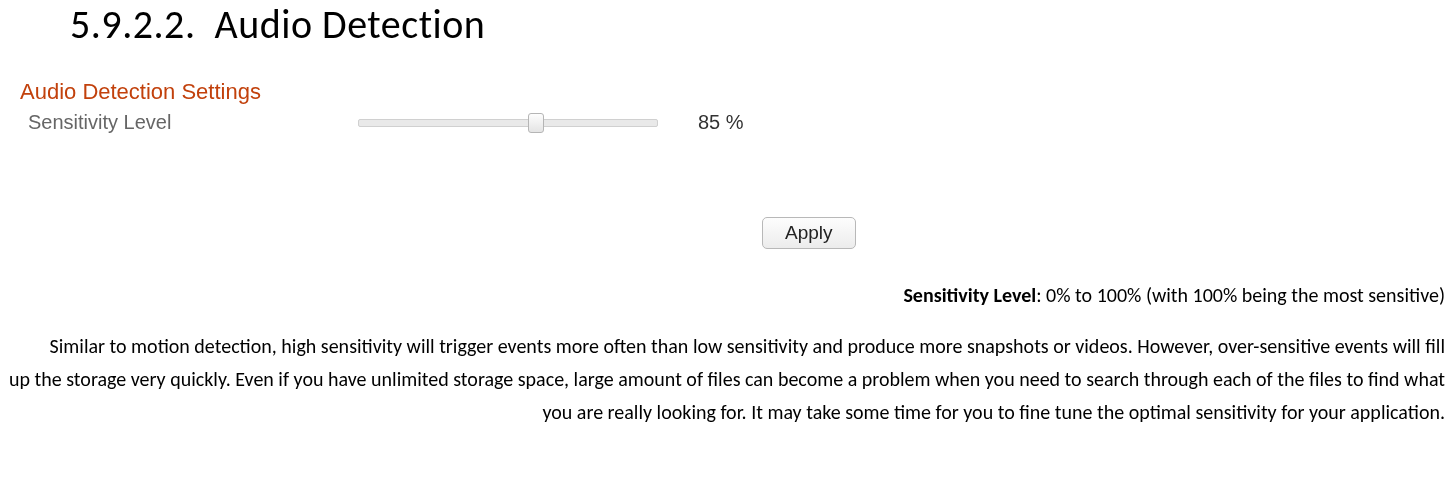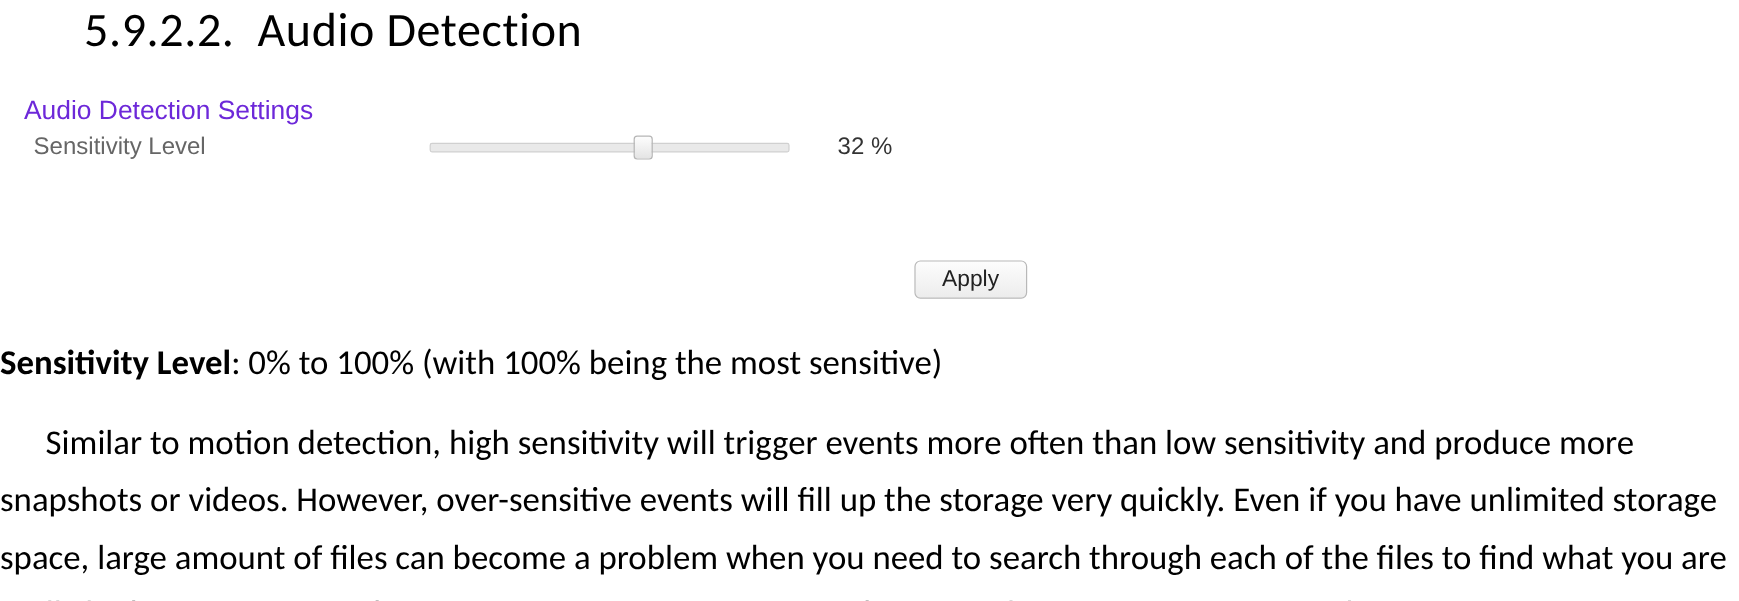--- a/index.html
+++ b/index.html
@@ -21,21 +21,21 @@
     letter-spacing: 0.5px;
   }
   .settings-panel {
     margin-left: 20px;
     margin-bottom: 30px;
     width: 980px;
   }
   .panel-title {
     font-family: Arial, sans-serif;
     font-size: 22px;
-    color: #6d28d9;
+    color: #c2410c;
     margin-bottom: 6px;
   }
   .row {
     display: flex;
     align-items: center;
   }
   .field-label {
     font-family: Arial, sans-serif;
     font-size: 20px;
     color: #666;
@@ -89,23 +89,24 @@
     font-size: 19px;
     color: #222;
     background: linear-gradient(#fdfdfd, #ececec);
     border: 1px solid #b8b8b8;
     border-radius: 5px;
     padding: 4px 22px;
     cursor: pointer;
     margin-top: 28px;
   }
   .body-text {
-    font-size: 29px;
+    font-size: 20px;
     line-height: 1.65;
     margin: 0 4px 0 0;
+    text-align: right;
   }
   .para1 {
     margin-bottom: 18px;
   }
   .bold { font-weight: bold; }
   .indent-first {
     text-indent: 38px;
   }
 </style>
 </head>
@@ -121,21 +122,21 @@
   <div class="settings-panel">
     <div class="panel-title">Audio Detection Settings</div>
 
     <div class="row">
       <div class="field-label">Sensitivity Level</div>
       <div class="slider-wrap">
         <div class="slider">
           <div class="track"></div>
           <div class="thumb" id="slider-thumb" style="left: 170.4px;"></div>
         </div>
-        <div class="value-label">32 %</div>
+        <div class="value-label">85 %</div>
       </div>
     </div>
 
     <div class="button-row">
       <button class="btn">Apply</button>
     </div>
   </div>
 
   <p class="body-text para1">
     <span class="bold">Sensitivity Level</span><span>: 0% to 100% (with 100% being the most sensitive)</span>

